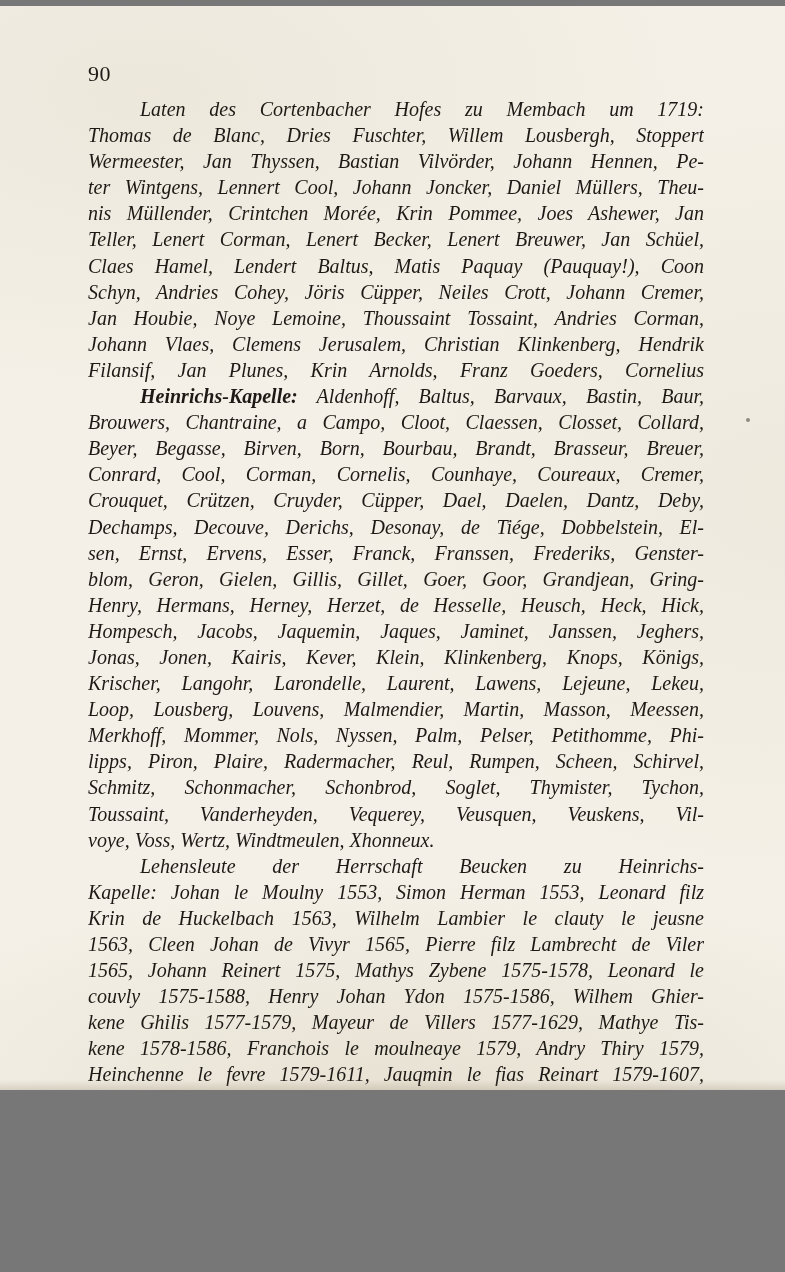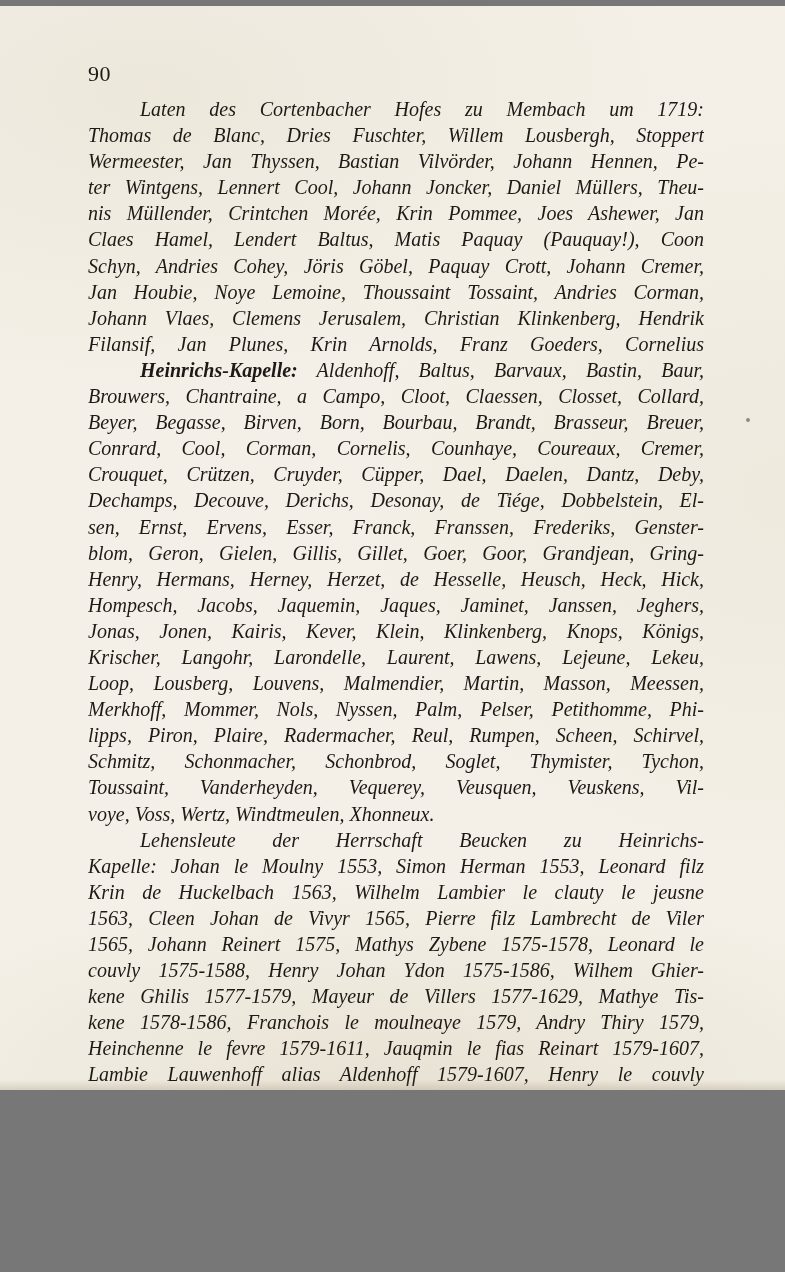--- a/index.html
+++ b/index.html
@@ -78,22 +78,23 @@
 <div class="scan-page">
   <div class="page-number">90</div>
 
   <div class="text-block" id="text-block">
       <div class="paragraph">
         <div class="line indent"><span>Laten des Cortenbacher Hofes zu Membach um 1719:</span></div>
         <div class="line"><span>Thomas de Blanc, Dries Fuschter, Willem Lousbergh, Stoppert</span></div>
         <div class="line"><span>Wermeester, Jan Thyssen, Bastian Vilvörder, Johann Hennen, Pe-</span></div>
         <div class="line"><span>ter Wintgens, Lennert Cool, Johann Joncker, Daniel Müllers, Theu-</span></div>
         <div class="line"><span>nis Müllender, Crintchen Morée, Krin Pommee, Joes Ashewer, Jan</span></div>
+        <div class="line"><span>Teller, Lenert Corman, Lenert Becker, Lenert Breuwer, Jan Schüel,</span></div>
         <div class="line"><span>Claes Hamel, Lendert Baltus, Matis Paquay (Pauquay!), Coon</span></div>
-        <div class="line"><span>Schyn, Andries Cohey, Jöris Göbel, Paquay Crott, Johann Cremer,</span></div>
+        <div class="line"><span>Schyn, Andries Cohey, Jöris Cüpper, Neiles Crott, Johann Cremer,</span></div>
         <div class="line"><span>Jan Houbie, Noye Lemoine, Thoussaint Tossaint, Andries Corman,</span></div>
         <div class="line"><span>Johann Vlaes, Clemens Jerusalem, Christian Klinkenberg, Hendrik</span></div>
         <div class="line"><span>Filansif, Jan Plunes, Krin Arnolds, Franz Goeders, Cornelius</span></div>
       </div>
       <div class="paragraph">
         <div class="line indent"><span class="bold">Heinrichs-Kapelle:</span><span> Aldenhoff, Baltus, Barvaux, Bastin, Baur,</span></div>
         <div class="line"><span>Brouwers, Chantraine, a Campo, Cloot, Claessen, Closset, Collard,</span></div>
         <div class="line"><span>Beyer, Begasse, Birven, Born, Bourbau, Brandt, Brasseur, Breuer,</span></div>
         <div class="line"><span>Conrard, Cool, Corman, Cornelis, Counhaye, Coureaux, Cremer,</span></div>
         <div class="line"><span>Crouquet, Crützen, Cruyder, Cüpper, Dael, Daelen, Dantz, Deby,</span></div>

